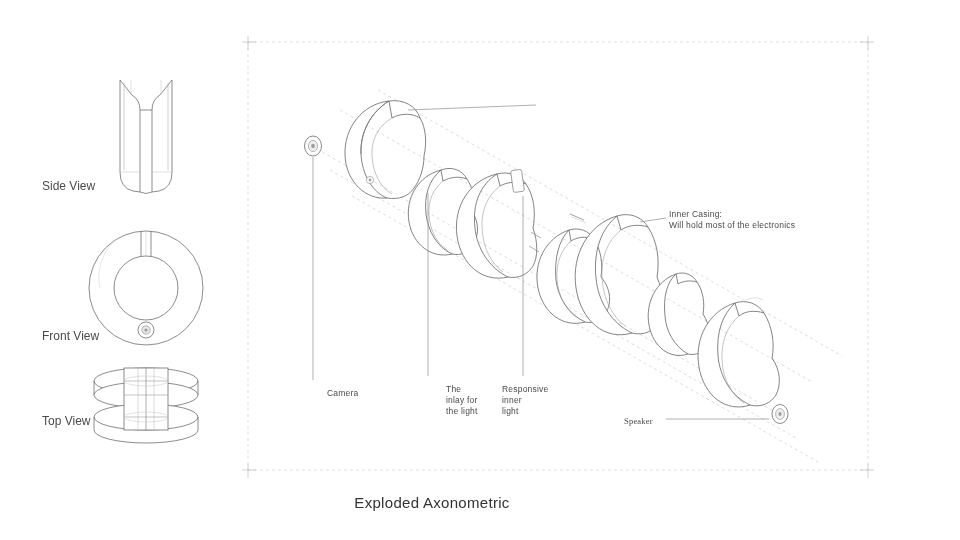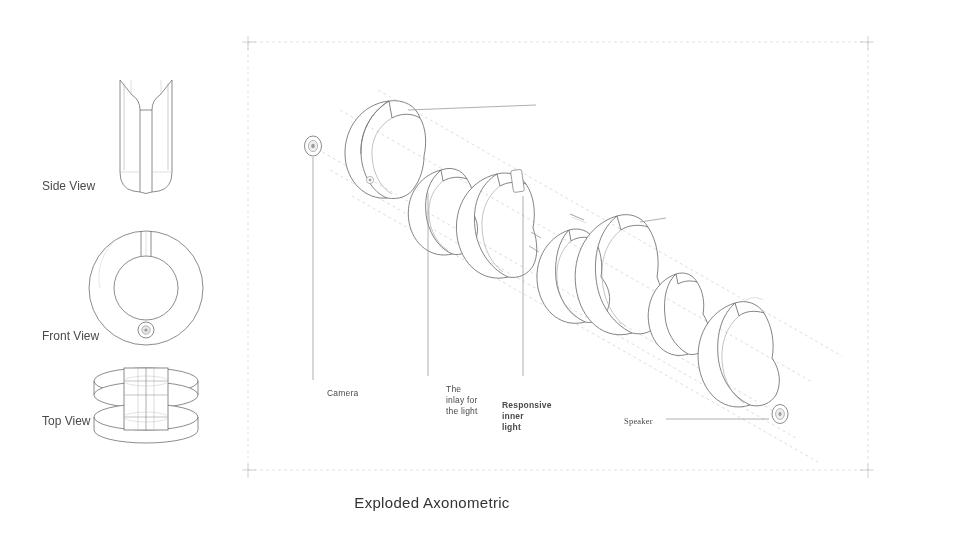--- a/index.html
+++ b/index.html
@@ -259,28 +259,30 @@
 
       <path d="M769 419 L666 419"></path>
     </g>
   </svg>
 
   <div class="ortho-label" style="left:42px; top:179px;">Side View</div>
   <div class="ortho-label" style="left:42px; top:329px;">Front View</div>
   <div class="ortho-label" style="left:42px; top:414px;">Top View</div>
 
 
+  <div class="lbl" style="left:669px; top:209px;">Inner Casing:
+Will hold most of the electronics</div>
 
   <div class="lbl" style="left:303px; top:388px;margin-left:24px;">Camera</div>
 
   <div class="lbl" style="left:406px; top:384px;margin-left:40px;">The
 inlay for
 the light</div>
 
-  <div class="lbl" style="left:502px; top:400px;font-weight:bold;">Responsive
+  <div class="lbl" style="left:502px; top:384px;">Responsive
 inner
 light</div>
 
   <div class="lbl" style="left:624px; top:416px;font-family:Liberation Serif, serif;">Speaker</div>
 
   <div id="caption">Exploded Axonometric</div>
 
 </div>
 
 </body></html>

